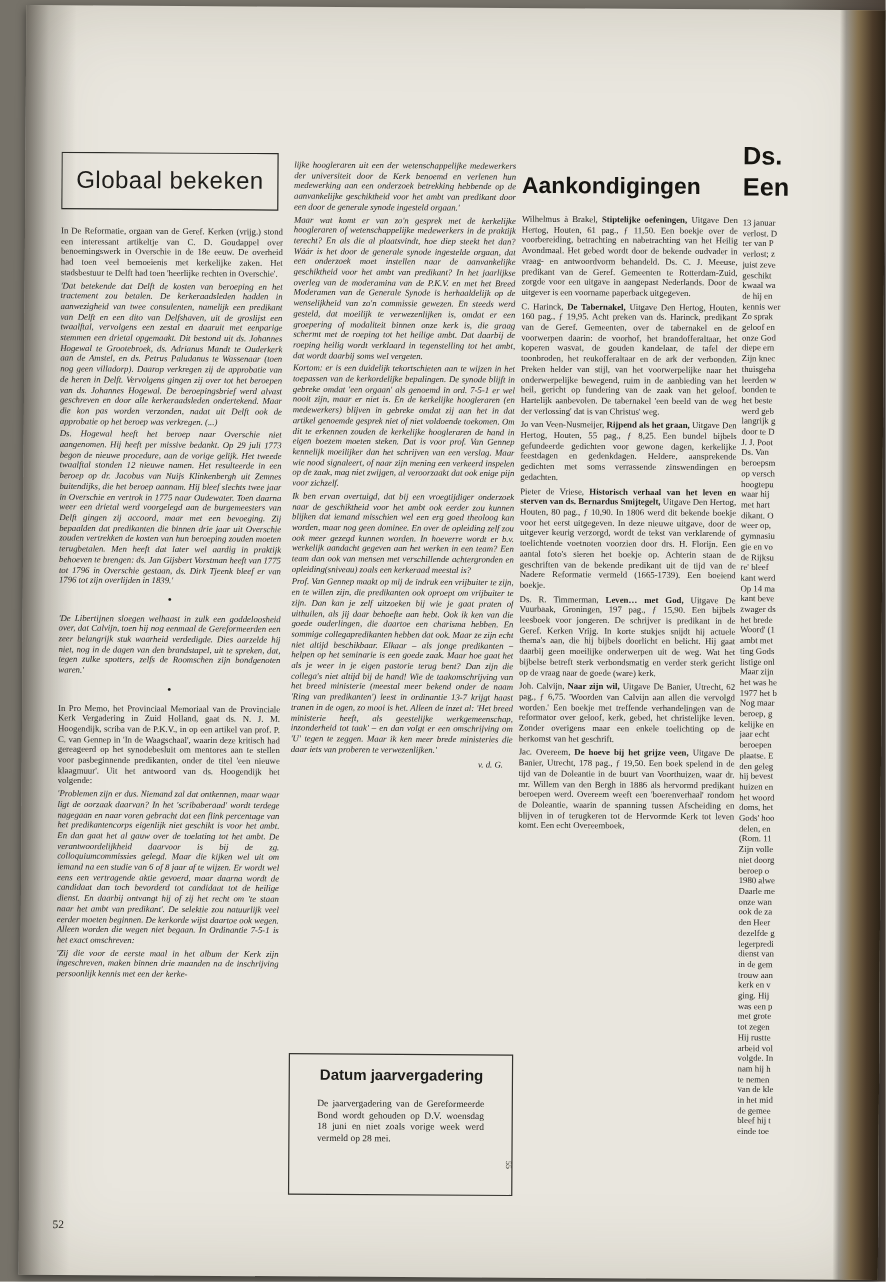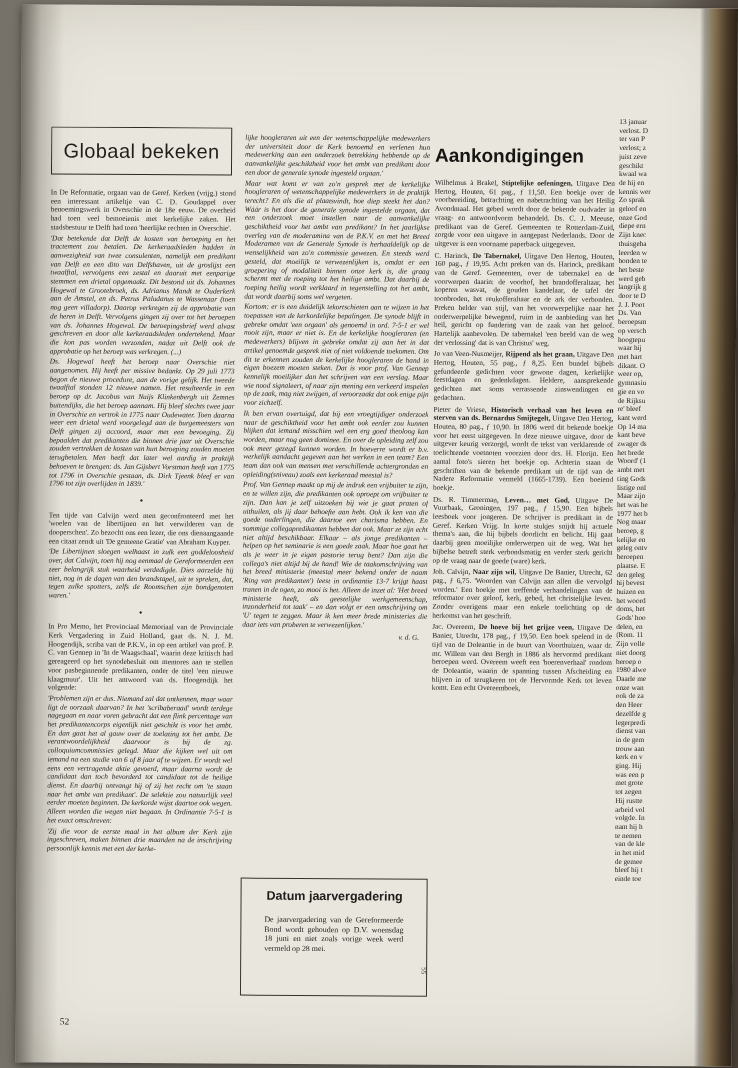--- a/index.html
+++ b/index.html
@@ -74,21 +74,21 @@
   }
   .notice-heading {
     font-family: "Liberation Sans", sans-serif;
     font-weight: bold; font-size: 12.5px; margin: 0 0 7px 14px;
   }
   .notice-text {
     margin: 12px; font-size: 7.9px; line-height: 9.6px; text-align: justify;
   }
   .edge-frags p { margin: 0; font-size: 7.3px; line-height: 8.7px; text-align: left; white-space: nowrap; }
   .page-number {
-    position: absolute; left: 44px; top: 1012px;
+    position: absolute; left: 28px; top: 1012px;
     font-size: 9.5px; color: #26251f;
   }
   .spine-number {
     position: absolute; left: 404px; top: 960px;
     font-size: 7px; color: #3a392f; transform: rotate(90deg);
   }
 </style>
 </head>
 <body>
 
@@ -97,21 +97,20 @@
 
   <div class="col col1">
     <div class="heading-box">
       <span class="heading1">Globaal bekeken</span>
     </div>
     <div class="body-text">
         <p>In De Reformatie, orgaan van de Geref. Kerken (vrijg.) stond een interessant artikeltje van C. D. Goudappel over benoemingswerk in Overschie in de 18e eeuw. De overheid had toen veel bemoeienis met kerkelijke zaken. Het stadsbestuur te Delft had toen 'heerlijke rechten in Overschie'.</p>
         <p class="quote">'Dat betekende dat Delft de kosten van beroeping en het tractement zou betalen. De kerkeraadsleden hadden in aanwezigheid van twee consulenten, namelijk een predikant van Delft en een dito van Delfshaven, uit de groslijst een twaalftal, vervolgens een zestal en daaruit met eenparige stemmen een drietal opgemaakt. Dit bestond uit ds. Johannes Hogewal te Grootebroek, ds. Adrianus Mandt te Ouderkerk aan de Amstel, en ds. Petrus Paludanus te Wassenaar (toen nog geen villadorp). Daarop verkregen zij de approbatie van de heren in Delft. Vervolgens gingen zij over tot het beroepen van ds. Johannes Hogewal. De beroepingsbrief werd alvast geschreven en door alle kerkeraadsleden ondertekend. Maar die kon pas worden verzonden, nadat uit Delft ook de approbatie op het beroep was verkregen. (...)</p>
         <p class="quote">Ds. Hogewal heeft het beroep naar Overschie niet aangenomen. Hij heeft per missive bedankt. Op 29 juli 1773 begon de nieuwe procedure, aan de vorige gelijk. Het tweede twaalftal stonden 12 nieuwe namen. Het resulteerde in een beroep op dr. Jacobus van Nuijs Klinkenbergh uit Zemnes buitendijks, die het beroep aannam. Hij bleef slechts twee jaar in Overschie en vertrok in 1775 naar Oudewater. Toen daarna weer een drietal werd voorgelegd aan de burgemeesters van Delft gingen zij accoord, maar met een bevoeging. Zij bepaalden dat predikanten die binnen drie jaar uit Overschie zouden vertrekken de kosten van hun beroeping zouden moeten terugbetalen. Men heeft dat later wel aardig in praktijk behoeven te brengen: ds. Jan Gijsbert Vorstman heeft van 1775 tot 1796 in Overschie gestaan, ds. Dirk Tjeenk bleef er van 1796 tot zijn overlijden in 1839.'</p>
         <p class="separator">●</p>
-        <p>Ten tijde van Calvijn werd men geconfronteerd met het 'woelen van de libertijnen en het verwilderen van de dooperschen'. Zo bezocht ons een lezer, die ons dienaangaande een citaat zendt uit 'De gemeene Gratie' van Abraham Kuyper.</p>
         <p class="quote">'De Libertijnen sloegen welhaast in zulk een goddeloosheid over, dat Calvijn, toen hij nog eenmaal de Gereformeerden een zeer belangrijk stuk waarheid verdedigde. Dies aarzelde hij niet, nog in de dagen van den brandstapel, uit te spreken, dat, tegen zulke spotters, zelfs de Roomschen zijn bondgenoten waren.'</p>
         <p class="separator">●</p>
         <p>In Pro Memo, het Provinciaal Memoriaal van de Provinciale Kerk Vergadering in Zuid Holland, gaat ds. N. J. M. Hoogendijk, scriba van de P.K.V., in op een artikel van prof. P. C. van Gennep in 'In de Waagschaal', waarin deze kritisch had gereageerd op het synodebesluit om mentores aan te stellen voor pasbeginnende predikanten, onder de titel 'een nieuwe klaagmuur'. Uit het antwoord van ds. Hoogendijk het volgende:</p>
         <p class="quote">'Problemen zijn er dus. Niemand zal dat ontkennen, maar waar ligt de oorzaak daarvan? In het 'scribaberaad' wordt terdege nagegaan en naar voren gebracht dat een flink percentage van het predikantencorps eigenlijk niet geschikt is voor het ambt. En dan gaat het al gauw over de toelating tot het ambt. De verantwoordelijkheid daarvoor is bij de zg. colloquiumcommissies gelegd. Maar die kijken wel uit om iemand na een studie van 6 of 8 jaar af te wijzen. Er wordt wel eens een vertragende aktie gevoerd, maar daarna wordt de candidaat dan toch bevorderd tot candidaat tot de heilige dienst. En daarbij ontvangt hij of zij het recht om 'te staan naar het ambt van predikant'. De selektie zou natuurlijk veel eerder moeten beginnen. De kerkorde wijst daartoe ook wegen. Alleen worden die wegen niet begaan. In Ordinantie 7-5-1 is het exact omschreven:</p>
         <p class="quote">'Zij die voor de eerste maal in het album der Kerk zijn ingeschreven, maken binnen drie maanden na de inschrijving persoonlijk kennis met een der kerke-</p>
       </div>
   </div>
 
   <div class="col col2">
     <div class="body-text">
@@ -136,20 +135,24 @@
         <p class="announcement">C. Harinck, <b>De Tabernakel,</b> Uitgave Den Hertog, Houten, 160 pag., ƒ 19,95. Acht preken van ds. Harinck, predikant van de Geref. Gemeenten, over de tabernakel en de voorwerpen daarin: de voorhof, het brandofferaltaar, het koperen wasvat, de gouden kandelaar, de tafel der toonbroden, het reukofferaltaar en de ark der verbonden. Preken helder van stijl, van het voorwerpelijke naar het onderwerpelijke bewegend, ruim in de aanbieding van het heil, gericht op fundering van de zaak van het geloof. Hartelijk aanbevolen. De tabernakel 'een beeld van de weg der verlossing' dat is van Christus' weg.</p>
         <p class="announcement">Jo van Veen-Nusmeijer, <b>Rijpend als het graan,</b> Uitgave Den Hertog, Houten, 55 pag., ƒ 8,25. Een bundel bijbels gefundeerde gedichten voor gewone dagen, kerkelijke feestdagen en gedenkdagen. Heldere, aansprekende gedichten met soms verrassende zinswendingen en gedachten.</p>
         <p class="announcement">Pieter de Vriese, <b>Historisch verhaal van het leven en sterven van ds. Bernardus Smijtegelt,</b> Uitgave Den Hertog, Houten, 80 pag., ƒ 10,90. In 1806 werd dit bekende boekje voor het eerst uitgegeven. In deze nieuwe uitgave, door de uitgever keurig verzorgd, wordt de tekst van verklarende of toelichtende voetnoten voorzien door drs. H. Florijn. Een aantal foto's sieren het boekje op. Achterin staan de geschriften van de bekende predikant uit de tijd van de Nadere Reformatie vermeld (1665-1739). Een boeiend boekje.</p>
         <p class="announcement">Ds. R. Timmerman, <b>Leven… met God,</b> Uitgave De Vuurbaak, Groningen, 197 pag., ƒ 15,90. Een bijbels leesboek voor jongeren. De schrijver is predikant in de Geref. Kerken Vrijg. In korte stukjes snijdt hij actuele thema's aan, die hij bijbels doorlicht en belicht. Hij gaat daarbij geen moeilijke onderwerpen uit de weg. Wat het bijbelse betreft sterk verbondsmatig en verder sterk gericht op de vraag naar de goede (ware) kerk.</p>
         <p class="announcement">Joh. Calvijn, <b>Naar zijn wil,</b> Uitgave De Banier, Utrecht, 62 pag., ƒ 6,75. 'Woorden van Calvijn aan allen die vervolgd worden.' Een boekje met treffende verhandelingen van de reformator over geloof, kerk, gebed, het christelijke leven. Zonder overigens maar een enkele toelichting op de herkomst van het geschrift.</p>
         <p class="announcement">Jac. Overeem, <b>De hoeve bij het grijze veen,</b> Uitgave De Banier, Utrecht, 178 pag., ƒ 19,50. Een boek spelend in de tijd van de Doleantie in de buurt van Voorthuizen, waar dr. mr. Willem van den Bergh in 1886 als hervormd predikant beroepen werd. Overeem weeft een 'boerenverhaal' rondom de Doleantie, waarin de spanning tussen Afscheiding en blijven in of terugkeren tot de Hervormde Kerk tot leven komt. Een echt Overeemboek,</p>
       </div>
   </div>
 
   <div class="col edge">
+    <div class="edge-heading">
+      <span>Ds.</span><br>
+      <span>Een</span>
+    </div>
     <div class="body-text edge-frags">
         <p>13 januar</p>
         <p>verlost. D</p>
         <p>ter van P</p>
         <p>verlost; z</p>
         <p>juist zeve</p>
         <p>geschikt</p>
         <p>kwaal wa</p>
         <p>de hij en</p>
         <p>kennis wer</p>
@@ -186,21 +189,21 @@
         <p>Woord' (1</p>
         <p>ambt met</p>
         <p>ting Gods</p>
         <p>listige onl</p>
         <p>Maar zijn</p>
         <p>het was he</p>
         <p>1977 het b</p>
         <p>Nog maar</p>
         <p>beroep, g</p>
         <p>kelijke en</p>
-        <p>geleg ontv</p>
+        <p>jaar echt</p>
         <p>beroepen</p>
         <p>plaatse. E</p>
         <p>den geleg</p>
         <p>hij bevest</p>
         <p>huizen en</p>
         <p>het woord</p>
         <p>doms, het</p>
         <p>Gods' hoo</p>
         <p>delen, en</p>
         <p>(Rom. 11</p>

